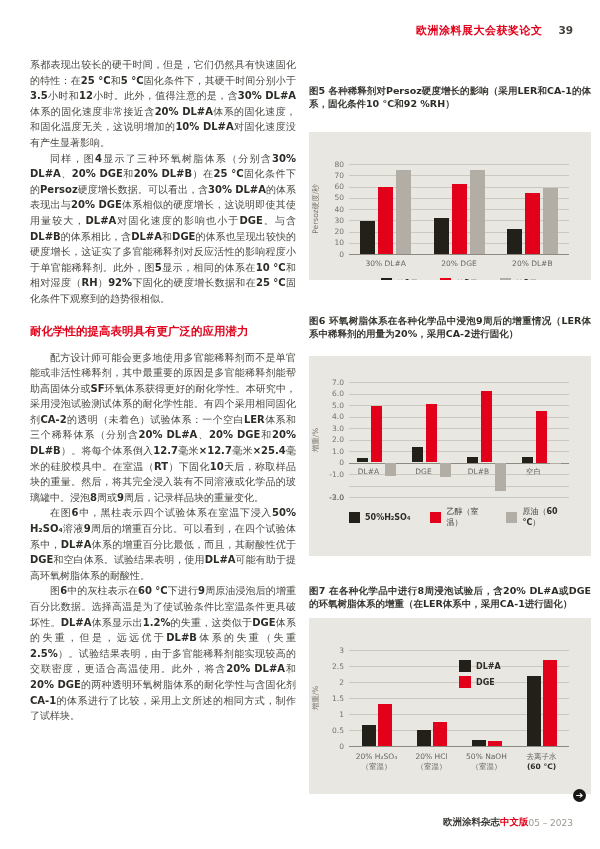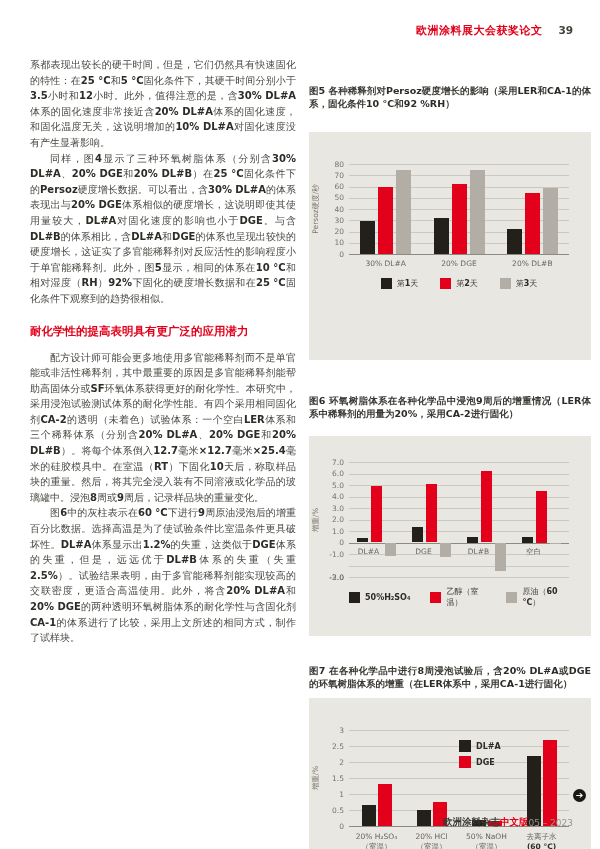--- a/index.html
+++ b/index.html
@@ -13,21 +13,21 @@
   .col-left{position:absolute;left:30px;top:57px;width:266px;font-size:10px;line-height:15.6px;
             text-align:justify;color:#4a4843;}
   .col-left p{margin:0;text-indent:2em;}
   .col-left p.flush{text-indent:0;}
   .col-left b,.fig-caption b,.legend b,.cat b{font-weight:bold;color:#2e2c27;}
   .sec-head{color:#e2001a;font-weight:bold;font-size:11.5px;line-height:15px;margin:17px 0 11px 0;text-indent:0;}
   
   .col-right{position:absolute;left:309px;top:56px;width:282px;}
   .fig-caption{font-size:9.5px;font-weight:bold;line-height:13px;color:#3a3833;text-align:justify;}
   .panel{position:relative;background:#e9e7e1;width:282px;overflow:hidden;}
-  .f1 .panel{margin-top:22px;height:228px;}
+  .f1 .panel{margin-top:22px;height:148px;}
   .f1{margin-bottom:34px;margin-top:28px;}
   .f2 .panel{margin-top:16px;height:200px;}
   .f2{margin-bottom:28px;}
   .f3 .panel{margin-top:8px;height:176px;}
   
   .grid{position:absolute;height:1px;background:#cbc8c0;}
   .grid.zero{background:#8d8a81;}
   .ytick{position:absolute;font-size:7.5px;color:#76736b;width:26px;text-align:right;line-height:9px;}
   .ylab{position:absolute;font-size:7.5px;color:#76736b;white-space:nowrap;
         transform:translate(-50%,-50%) rotate(-90deg);}
@@ -57,20 +57,21 @@
   </div>
 
   <div class="col-left">
     <div>
         <p class="flush">系都表现出较长的硬干时间，但是，它们仍然具有快速固化的特性：在<b>25</b> <b>°C</b>和<b>5</b> <b>°C</b>固化条件下，其硬干时间分别小于<b>3.5</b>小时和<b>12</b>小时。此外，值得注意的是，含<b>30%</b> <b>DL#A</b>体系的固化速度非常接近含<b>20%</b> <b>DL#A</b>体系的固化速度，和固化温度无关，这说明增加的<b>10%</b> <b>DL#A</b>对固化速度没有产生显著影响。</p>
         <p>同样，图<b>4</b>显示了三种环氧树脂体系（分别含<b>30%</b> <b>DL#A</b>、<b>20%</b> <b>DGE</b>和<b>20%</b> <b>DL#B</b>）在<b>25</b> <b>°C</b>固化条件下的<b>Persoz</b>硬度增长数据。可以看出，含<b>30%</b> <b>DL#A</b>的体系表现出与<b>20%</b> <b>DGE</b>体系相似的硬度增长，这说明即使其使用量较大，<b>DL#A</b>对固化速度的影响也小于<b>DGE</b>。与含<b>DL#B</b>的体系相比，含<b>DL#A</b>和<b>DGE</b>的体系也呈现出较快的硬度增长，这证实了多官能稀释剂对反应活性的影响程度小于单官能稀释剂。此外，图<b>5</b>显示，相同的体系在<b>10</b> <b>°C</b>和相对湿度（<b>RH</b>）<b>92%</b>下固化的硬度增长数据和在<b>25</b> <b>°C</b>固化条件下观察到的趋势很相似。</p>
       </div>
     <div class="sec-head">耐化学性的提高表明具有更广泛的应用潜力</div>
     <div>
         <p>配方设计师可能会更多地使用多官能稀释剂而不是单官能或非活性稀释剂，其中最重要的原因是多官能稀释剂能帮助高固体分或<b>SF</b>环氧体系获得更好的耐化学性。本研究中，采用浸泡试验测试体系的耐化学性能。有四个采用相同固化剂<b>CA-2</b>的透明（未着色）试验体系：一个空白<b>LER</b>体系和三个稀释体系（分别含<b>20%</b> <b>DL#A</b>、<b>20%</b> <b>DGE</b>和<b>20%</b> <b>DL#B</b>）。将每个体系倒入<b>12.7</b>毫米<b>×12.7</b>毫米<b>×25.4</b>毫米的硅胶模具中。在室温（<b>RT</b>）下固化<b>10</b>天后，称取样品块的重量。然后，将其完全浸入装有不同溶液或化学品的玻璃罐中。浸泡<b>8</b>周或<b>9</b>周后，记录样品块的重量变化。</p>
+        <p>在图<b>6</b>中，黑柱表示四个试验体系在室温下浸入<b>50%</b> <b>H₂SO₄</b>溶液<b>9</b>周后的增重百分比。可以看到，在四个试验体系中，<b>DL#A</b>体系的增重百分比最低，而且，其耐酸性优于<b>DGE</b>和空白体系。试验结果表明，使用<b>DL#A</b>可能有助于提高环氧树脂体系的耐酸性。</p>
         <p>图<b>6</b>中的灰柱表示在<b>60</b> <b>°C</b>下进行<b>9</b>周原油浸泡后的增重百分比数据。选择高温是为了使试验条件比室温条件更具破坏性。<b>DL#A</b>体系显示出<b>1.2%</b>的失重，这类似于<b>DGE</b>体系的失重，但是，远远优于<b>DL#B</b>体系的失重（失重<b>2.5%</b>）。试验结果表明，由于多官能稀释剂能实现较高的交联密度，更适合高温使用。此外，将含<b>20%</b> <b>DL#A</b>和<b>20%</b> <b>DGE</b>的两种透明环氧树脂体系的耐化学性与含固化剂<b>CA-1</b>的体系进行了比较，采用上文所述的相同方式，制作了试样块。</p>
       </div>
   </div>
 
   <div class="col-right">
     <div class="fig f1">
       <div class="fig-caption">图<b>5</b> 各种稀释剂对<b>Persoz</b>硬度增长的影响（采用<b>LER</b>和<b>CA-1</b>的体系，固化条件<b>10</b> <b>°C</b>和<b>92</b> <b>%RH</b>）</div>
       <div class="panel">
           <div class="grid" style="left: 40px; width: 220px; top: 32px;"></div>
           <div class="ytick" style="left: 9px; top: 27.5px;">80</div>

